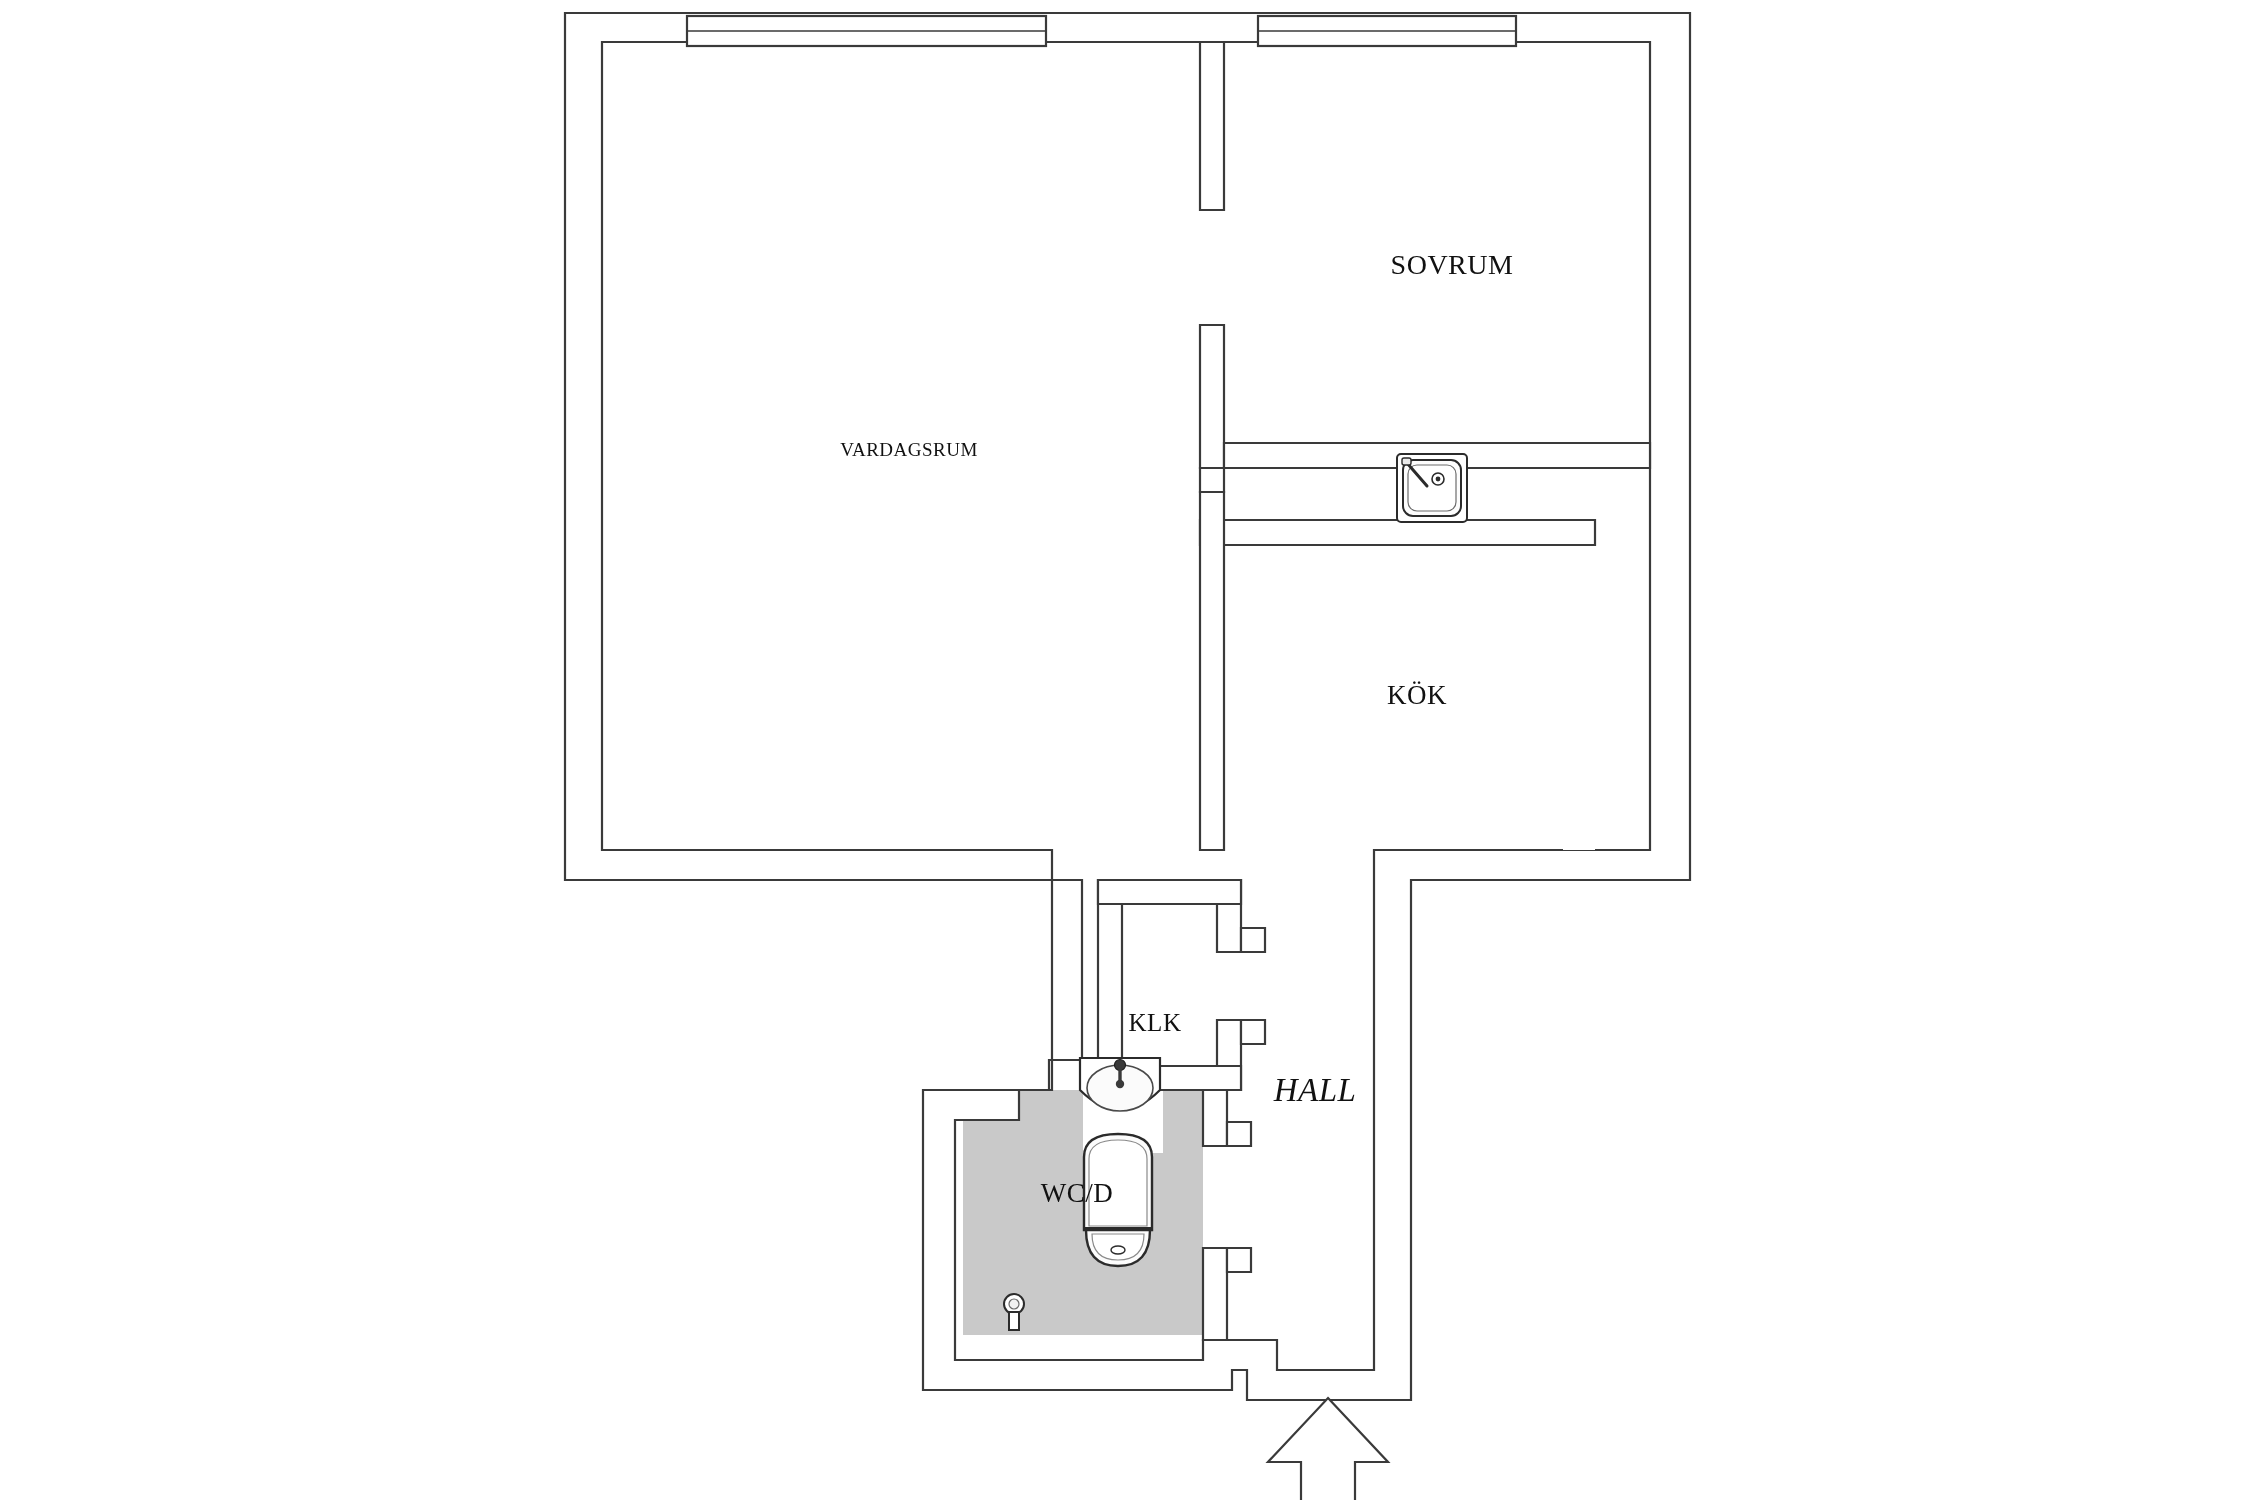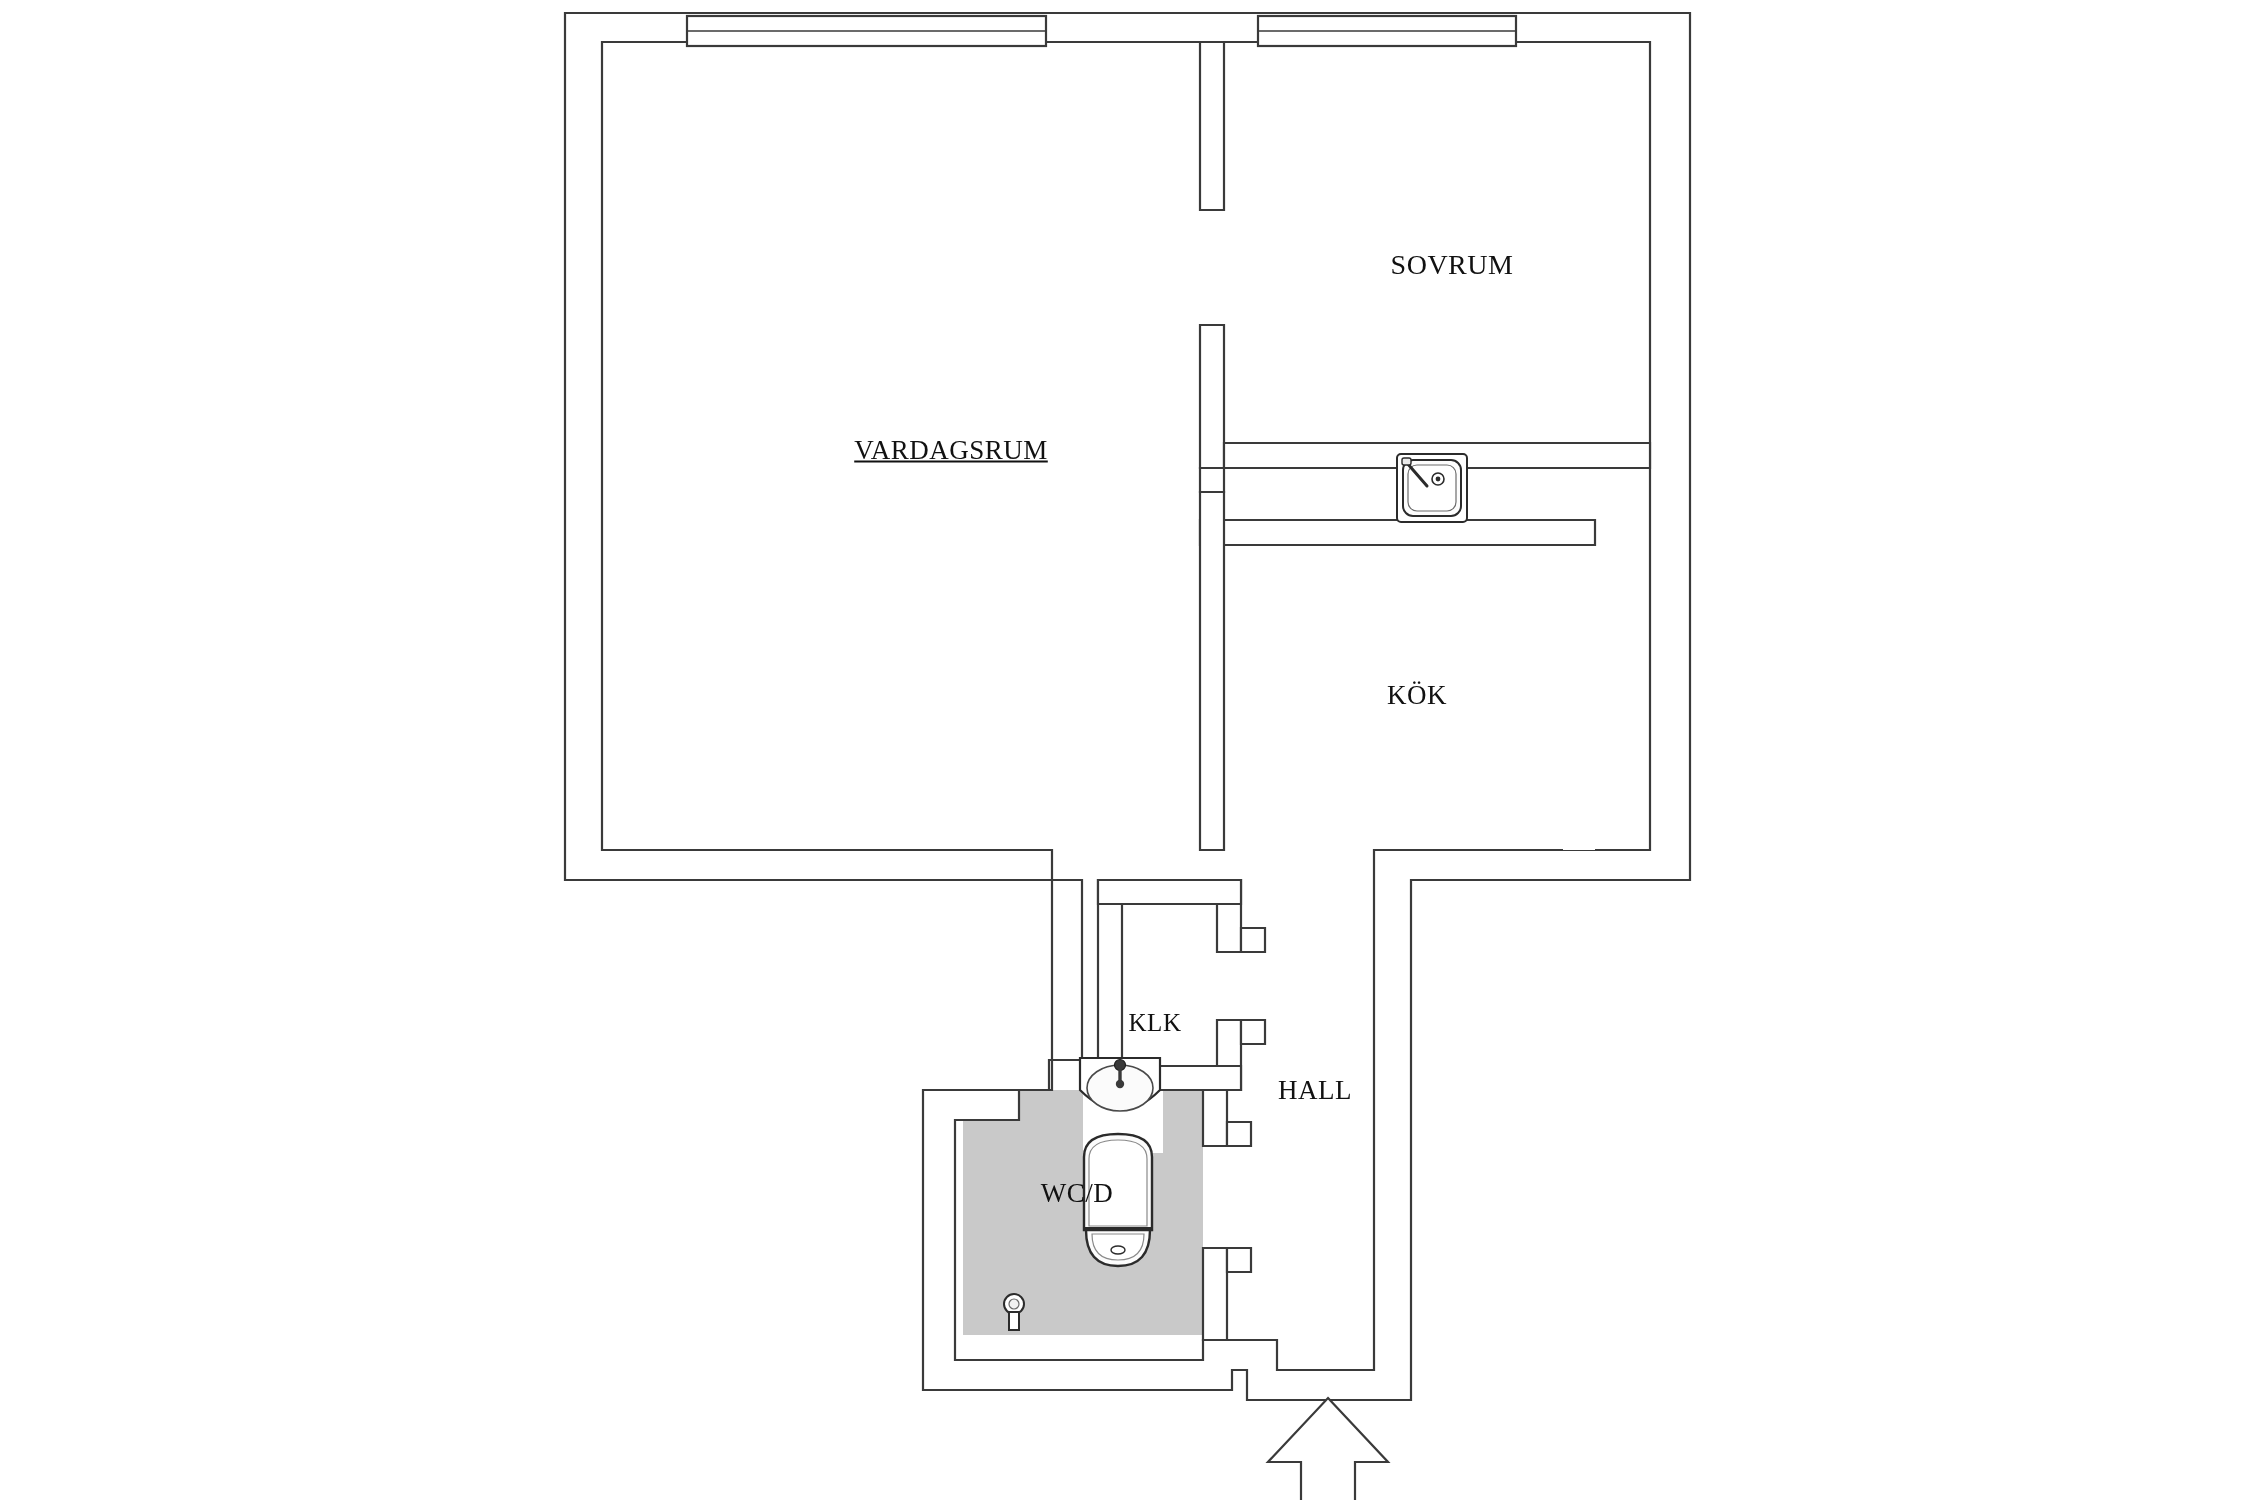--- a/index.html
+++ b/index.html
@@ -187,25 +187,25 @@
                L 1355,1462
                L 1355,1522
                L 1301,1522
                L 1301,1462
                L 1268,1462
                Z" fill="#ffffff" stroke="#3a3a3a" stroke-width="2.2" stroke-linejoin="miter"></path>
     </g>
 
   </svg>
 
-  <div class="room-label" style="left:951px; top:450px; font-size:27px;text-decoration:underline;">VARDAGSRUM</div>
+  <div class="room-label" style="left:909px; top:450px; font-size:19px;">VARDAGSRUM</div>
 
   <div class="room-label" style="left:1452px; top:265px; font-size:28px;">SOVRUM</div>
 
   <div class="room-label" style="left:1417px; top:695px; font-size:27px;">KÖK</div>
 
   <div class="room-label" style="left:1155px; top:977px; font-size:25px;margin-top:46px;">KLK</div>
 
-  <div class="room-label" style="left:1315px; top:1090px; font-size:27px;">HALL</div>
+  <div class="room-label" style="left:1315px; top:1090px; font-size:33px;font-style:italic;">HALL</div>
 
   <div class="room-label" style="left:1077px; top:1193px; font-size:27px;text-align:center;">WC/D</div>
 
 </div>
 
 </body></html>

